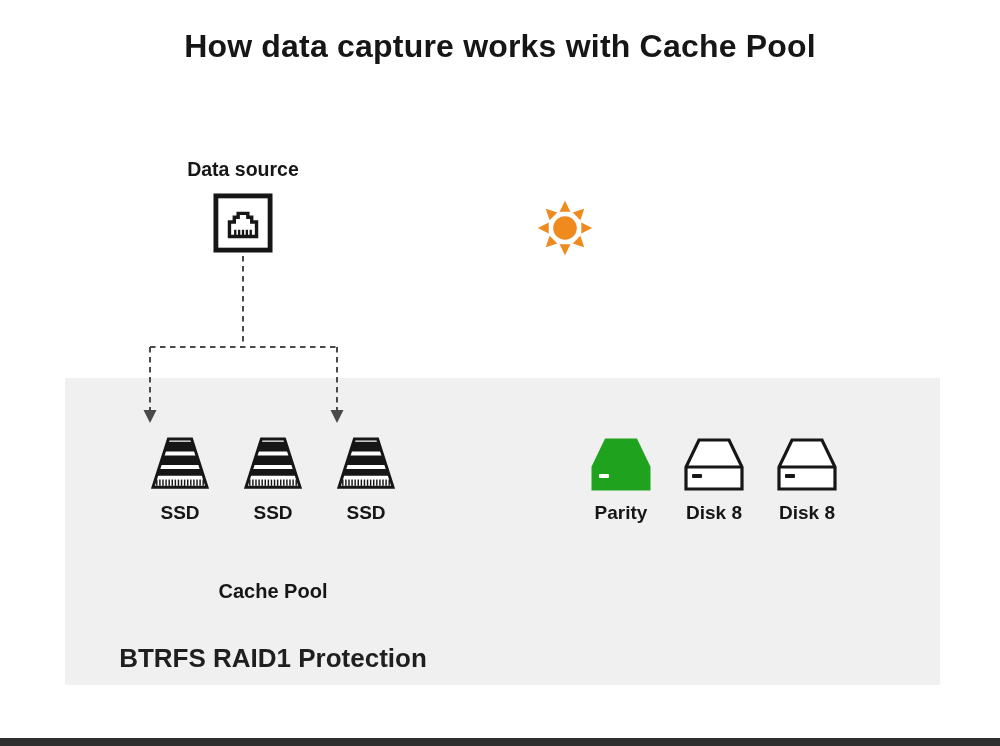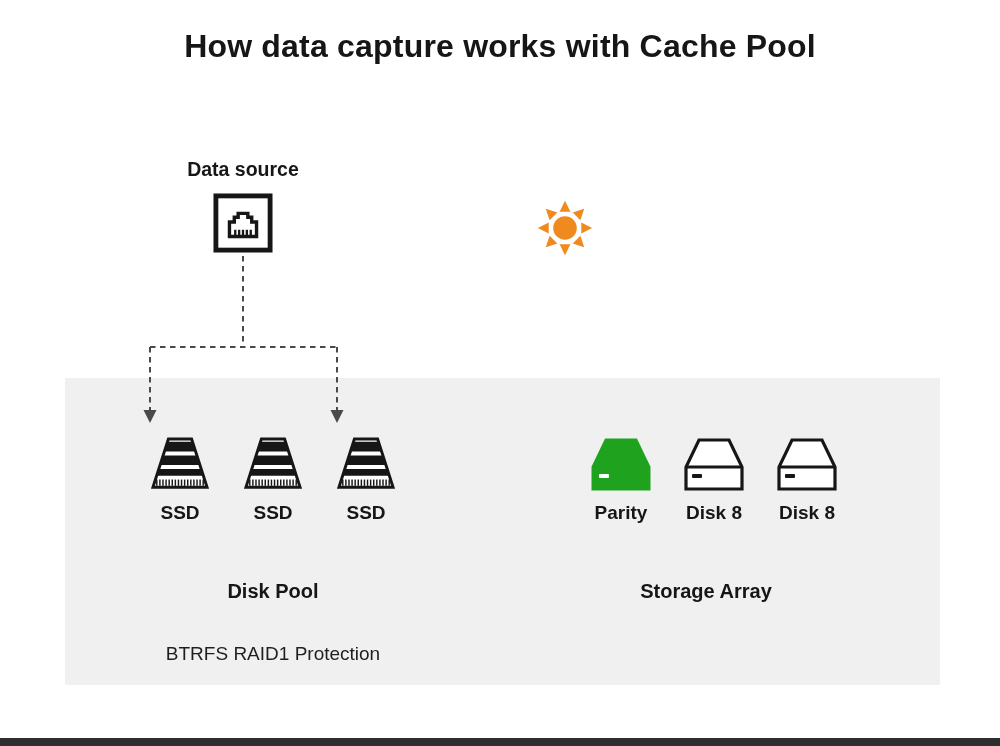--- a/index.html
+++ b/index.html
@@ -37,21 +37,21 @@
 
   .drives{display:flex;justify-content:center;align-items:flex-start;padding-top:59px;}
   .panel-cache .drives{gap:35px;}
   .panel-array .drives{gap:31px;padding-left:16px;}
   .drive{display:flex;flex-direction:column;align-items:center;}
   .iconbox{height:62px;display:flex;align-items:flex-start;justify-content:center;}
   .drive-label{margin-top:3px;font-size:19px;font-weight:600;}
 
   .panel-text{position:absolute;top:202px;left:0;right:0;text-align:center;}
   .panel-title{font-size:20px;font-weight:700;margin-bottom:17px;}
-  .panel-subtitle{font-size:19px;font-weight:400;color:#1f1f1f;margin-top:40px;}
+  .panel-subtitle{font-size:26px;font-weight:700;color:#1f1f1f;margin-top:40px;}
 
   .bottom-bar{position:absolute;left:0;top:738px;width:1000px;height:8px;background:var(--bottom-bar);}
 </style>
 </head>
 <body>
 
 <div class="canvas">
 
   <h1 class="title">How data capture works with Cache Pool</h1>
 
@@ -191,21 +191,21 @@
               <line x1="50.8" y1="44" x2="50.8" y2="50.5"></line>
                 <line x1="54" y1="44" x2="54" y2="50.5"></line>
             </g>
           </svg>
         </div>
         <div class="drive-label">SSD</div>
       </div>
 
     </div>
     <div class="panel-text">
-      <div class="panel-title">Disk Pool</div>
+      <div class="panel-title">Cache Pool</div>
       <div class="panel-subtitle">BTRFS RAID1 Protection</div>
     </div>
   </div>
 
   <div class="panel panel-array">
     <div class="drives">
 
       <div class="drive">
         <div class="iconbox">
           <svg width="62" height="55" viewBox="0 0 62 55">
@@ -234,19 +234,18 @@
             <path d="M16 3 H46 L59 30 V52 H3 V30 Z" fill="#ffffff" stroke="var(--text)" stroke-width="3.2"></path>
             <line x1="3" y1="30" x2="59" y2="30" stroke="var(--text)" stroke-width="3"></line>
             <rect x="9" y="37" width="10" height="4" rx="1" fill="var(--text)"></rect>
           </svg>
         </div>
         <div class="drive-label">Disk 8</div>
       </div>
 
     </div>
     <div class="panel-text">
-      <div class="panel-title">Storage Array</div>
     </div>
   </div>
 
   <div class="bottom-bar"></div>
 
 </div>
 
 </body></html>

